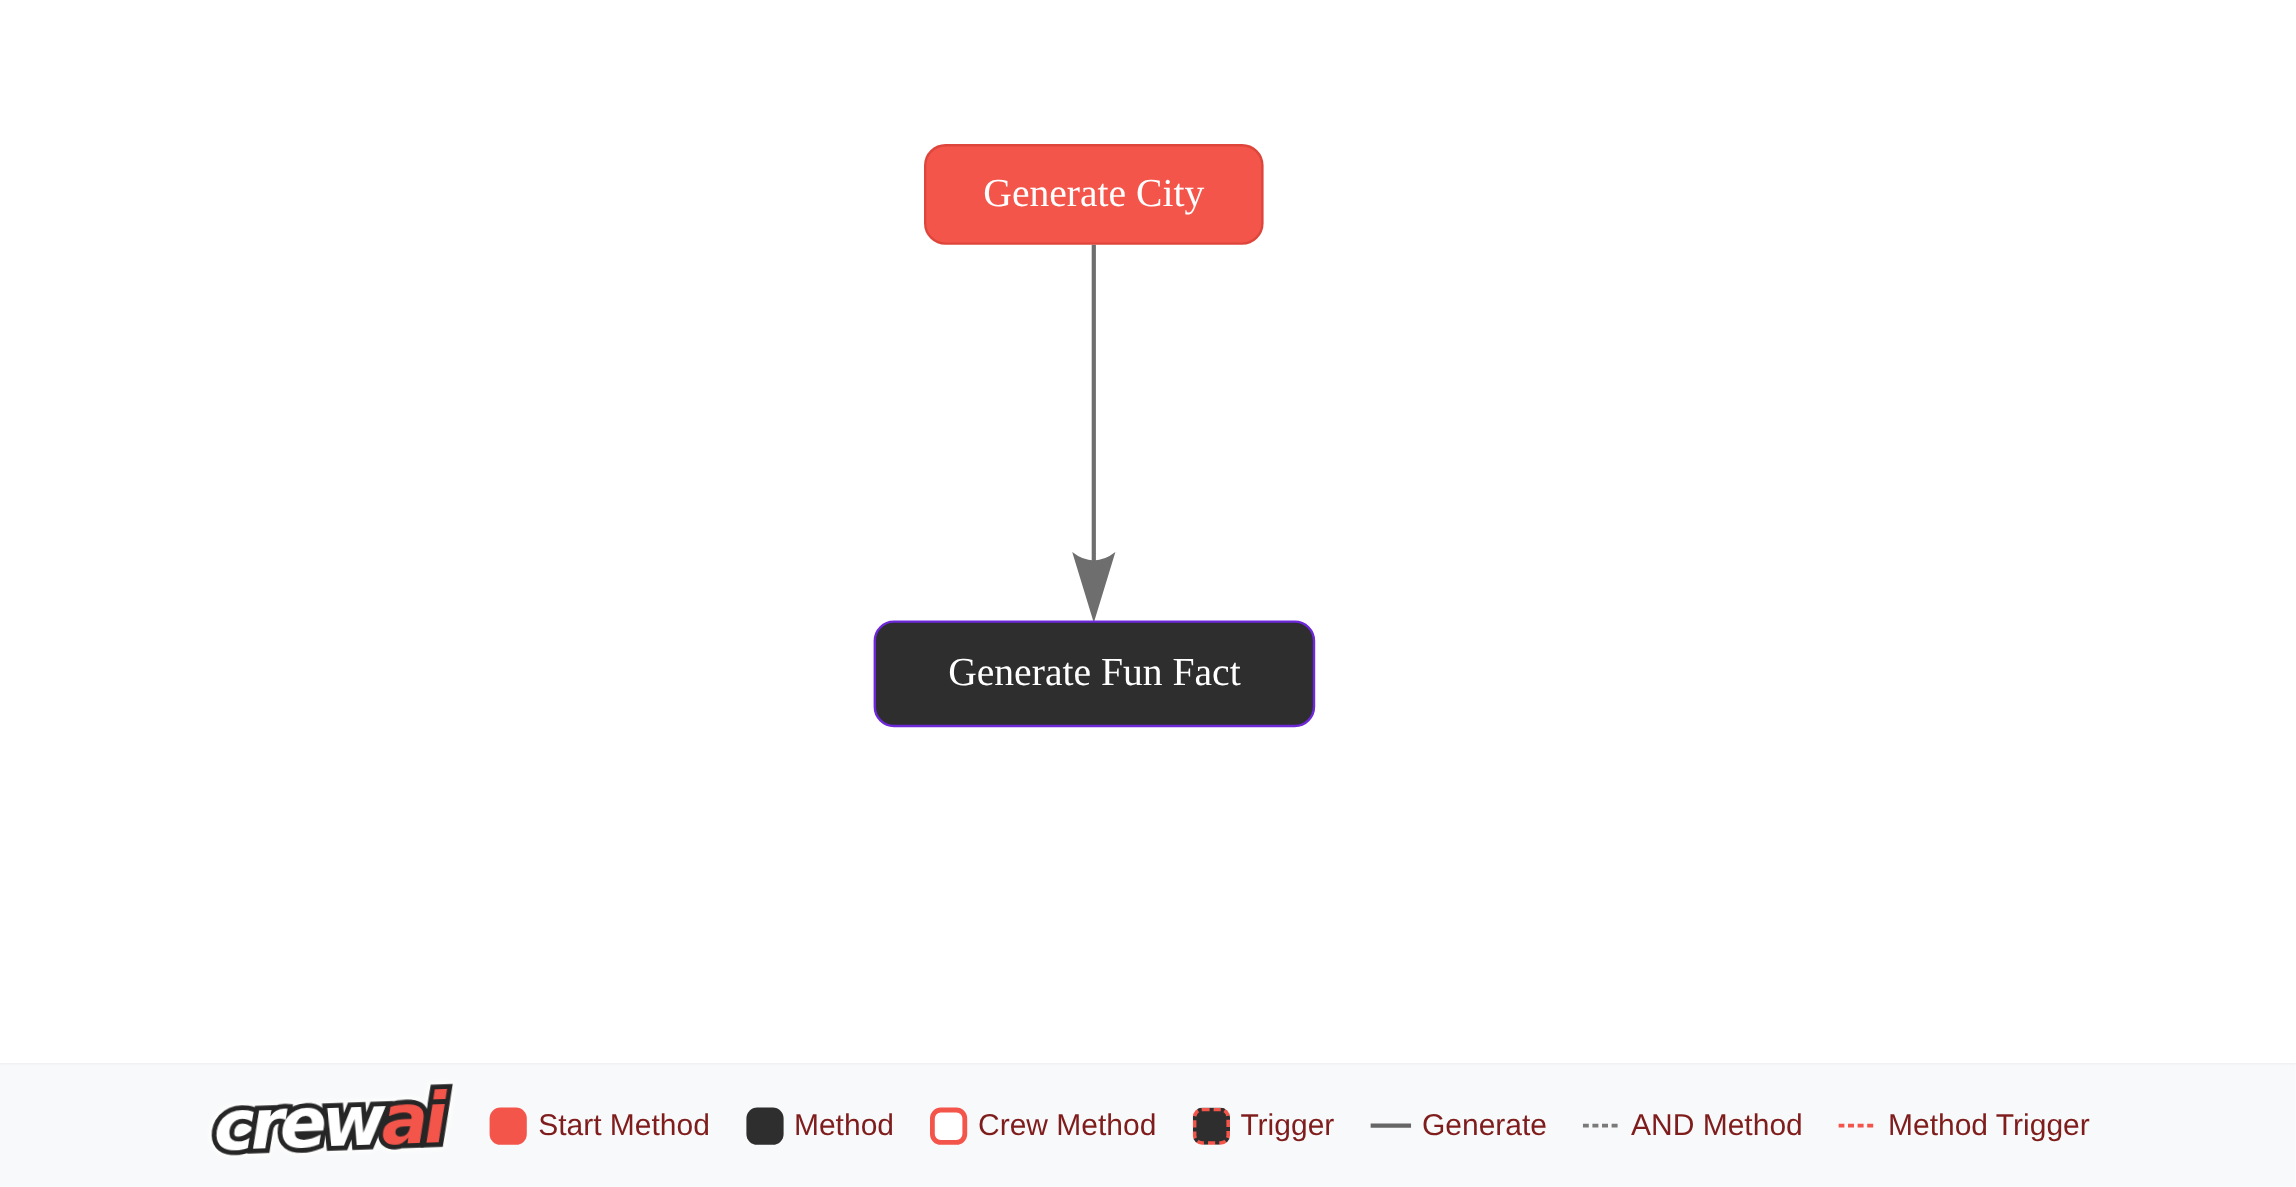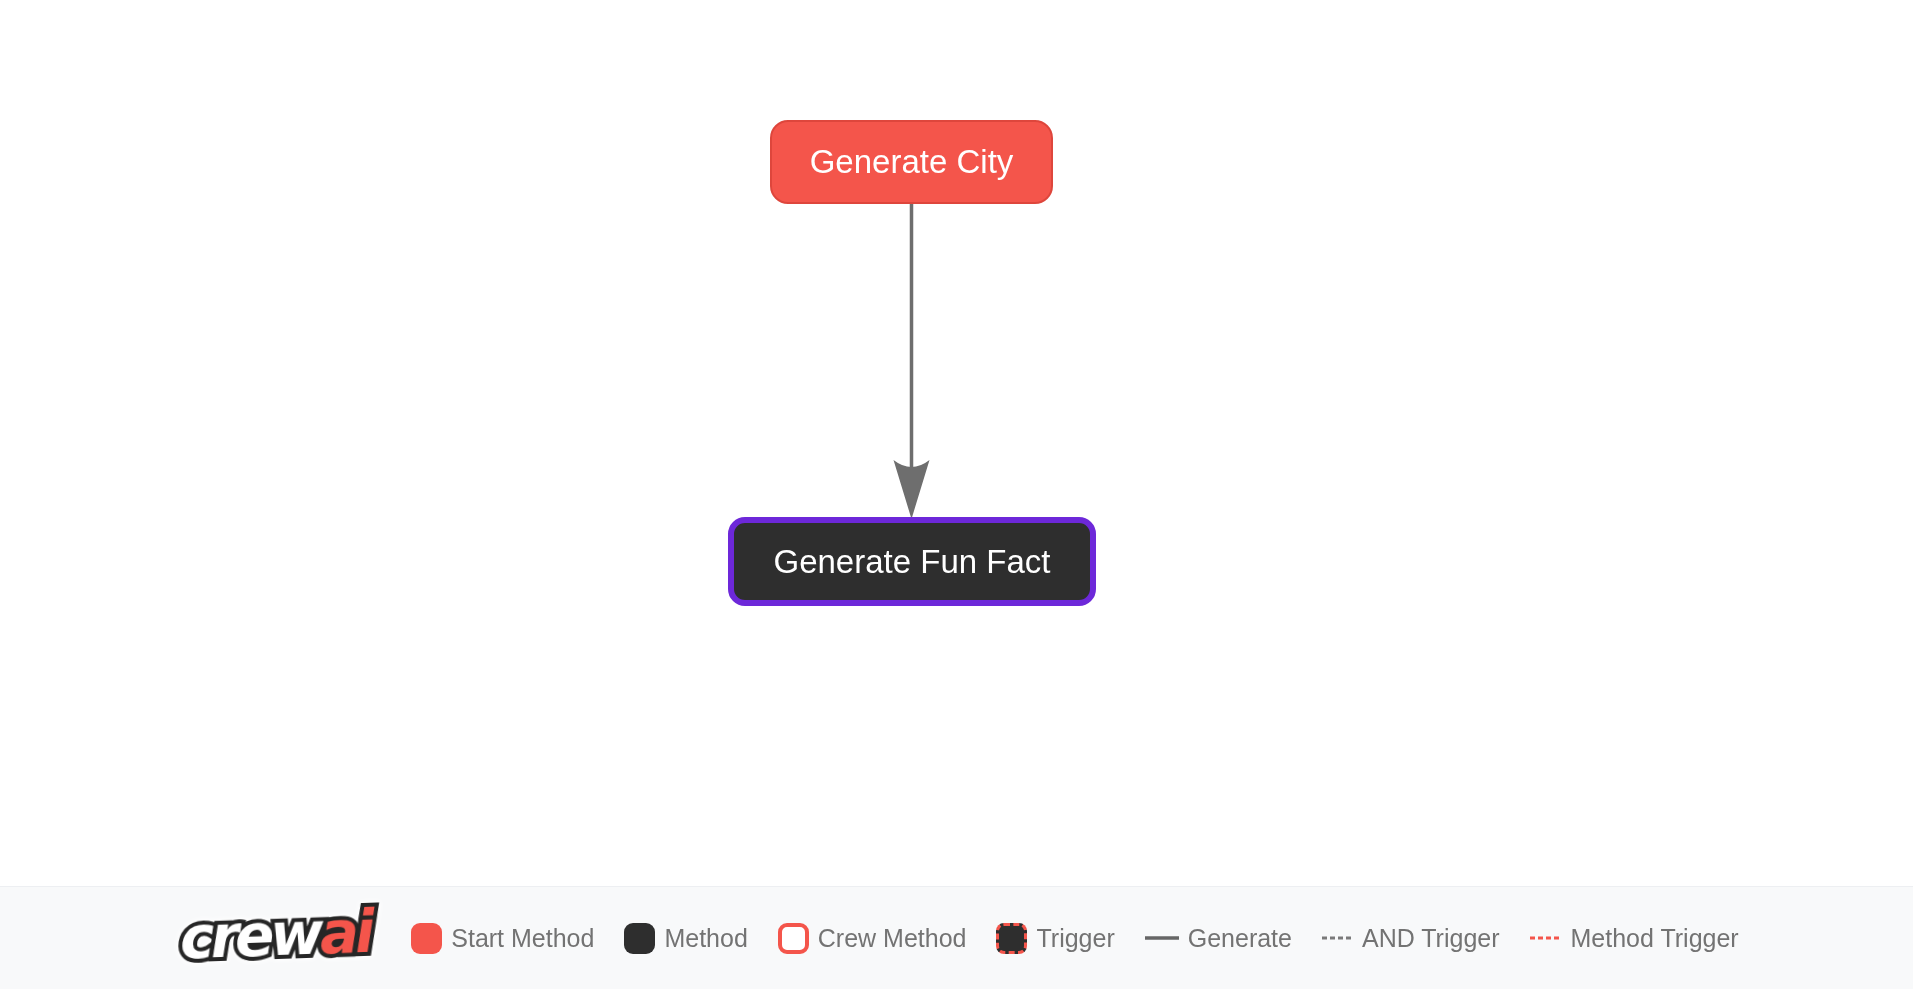--- a/index.html
+++ b/index.html
@@ -31,33 +31,34 @@
     position: absolute;
     display: flex;
     align-items: center;
     justify-content: center;
     box-sizing: border-box;
     color: #ffffff;
     font-size: 33px;
     white-space: nowrap;
     cursor: pointer;
     user-select: none;
+    font-family: Liberation Serif, serif;
   }
   .flow-node.start-method {
     left: 770px; top: 120px;
     width: 283px; height: 84px;
     background: #F4554B;
     border: 2px solid #DE463C;
     border-radius: 18px;
   }
   .flow-node.method {
     left: 728px; top: 517px;
     width: 368px; height: 89px;
     background: #2E2E2E;
-    border: 6px solid #6d28d9;
+    border: 2px solid #6d28d9;
     border-radius: 17px;
   }
 
   
   .legend-bar {
     position: absolute;
     left: 0; bottom: 0;
     width: 1913px;
     height: 103px;
     background: #F8F9FA;
@@ -68,21 +69,21 @@
     gap: 30px;
     box-sizing: border-box;
   }
   .legend-item {
     display: flex;
     align-items: center;
     gap: 9px;
   }
   .legend-label {
     font-size: 25px;
-    color: #737373;
+    color: #7f1d1d;
     white-space: nowrap;
   }
   .swatch {
     width: 31px;
     height: 31px;
     box-sizing: border-box;
     border-radius: 9px;
     flex: 0 0 auto;
   }
   .swatch.start-method { background: #F4554B; }
@@ -161,21 +162,21 @@
     <svg class="line-swatch" width="34" height="8" xmlns="http://www.w3.org/2000/svg">
       <line x1="0" y1="4" x2="34" y2="4" stroke="#666666" stroke-width="3.5"></line>
     </svg>
     <span class="legend-label">Generate</span>
   </div>
 
   <div class="legend-item">
     <svg class="line-swatch" width="31" height="8" xmlns="http://www.w3.org/2000/svg">
       <line x1="0" y1="4" x2="31" y2="4" stroke="#7A7A7A" stroke-width="3" stroke-dasharray="5 3"></line>
     </svg>
-    <span class="legend-label">AND Trigger</span>
+    <span class="legend-label">AND Method</span>
   </div>
 
   <div class="legend-item">
     <svg class="line-swatch" width="32" height="8" xmlns="http://www.w3.org/2000/svg">
       <line x1="0" y1="4" x2="32" y2="4" stroke="#F4554B" stroke-width="3" stroke-dasharray="5 3"></line>
     </svg>
     <span class="legend-label">Method Trigger</span>
   </div>
 
 </footer>

